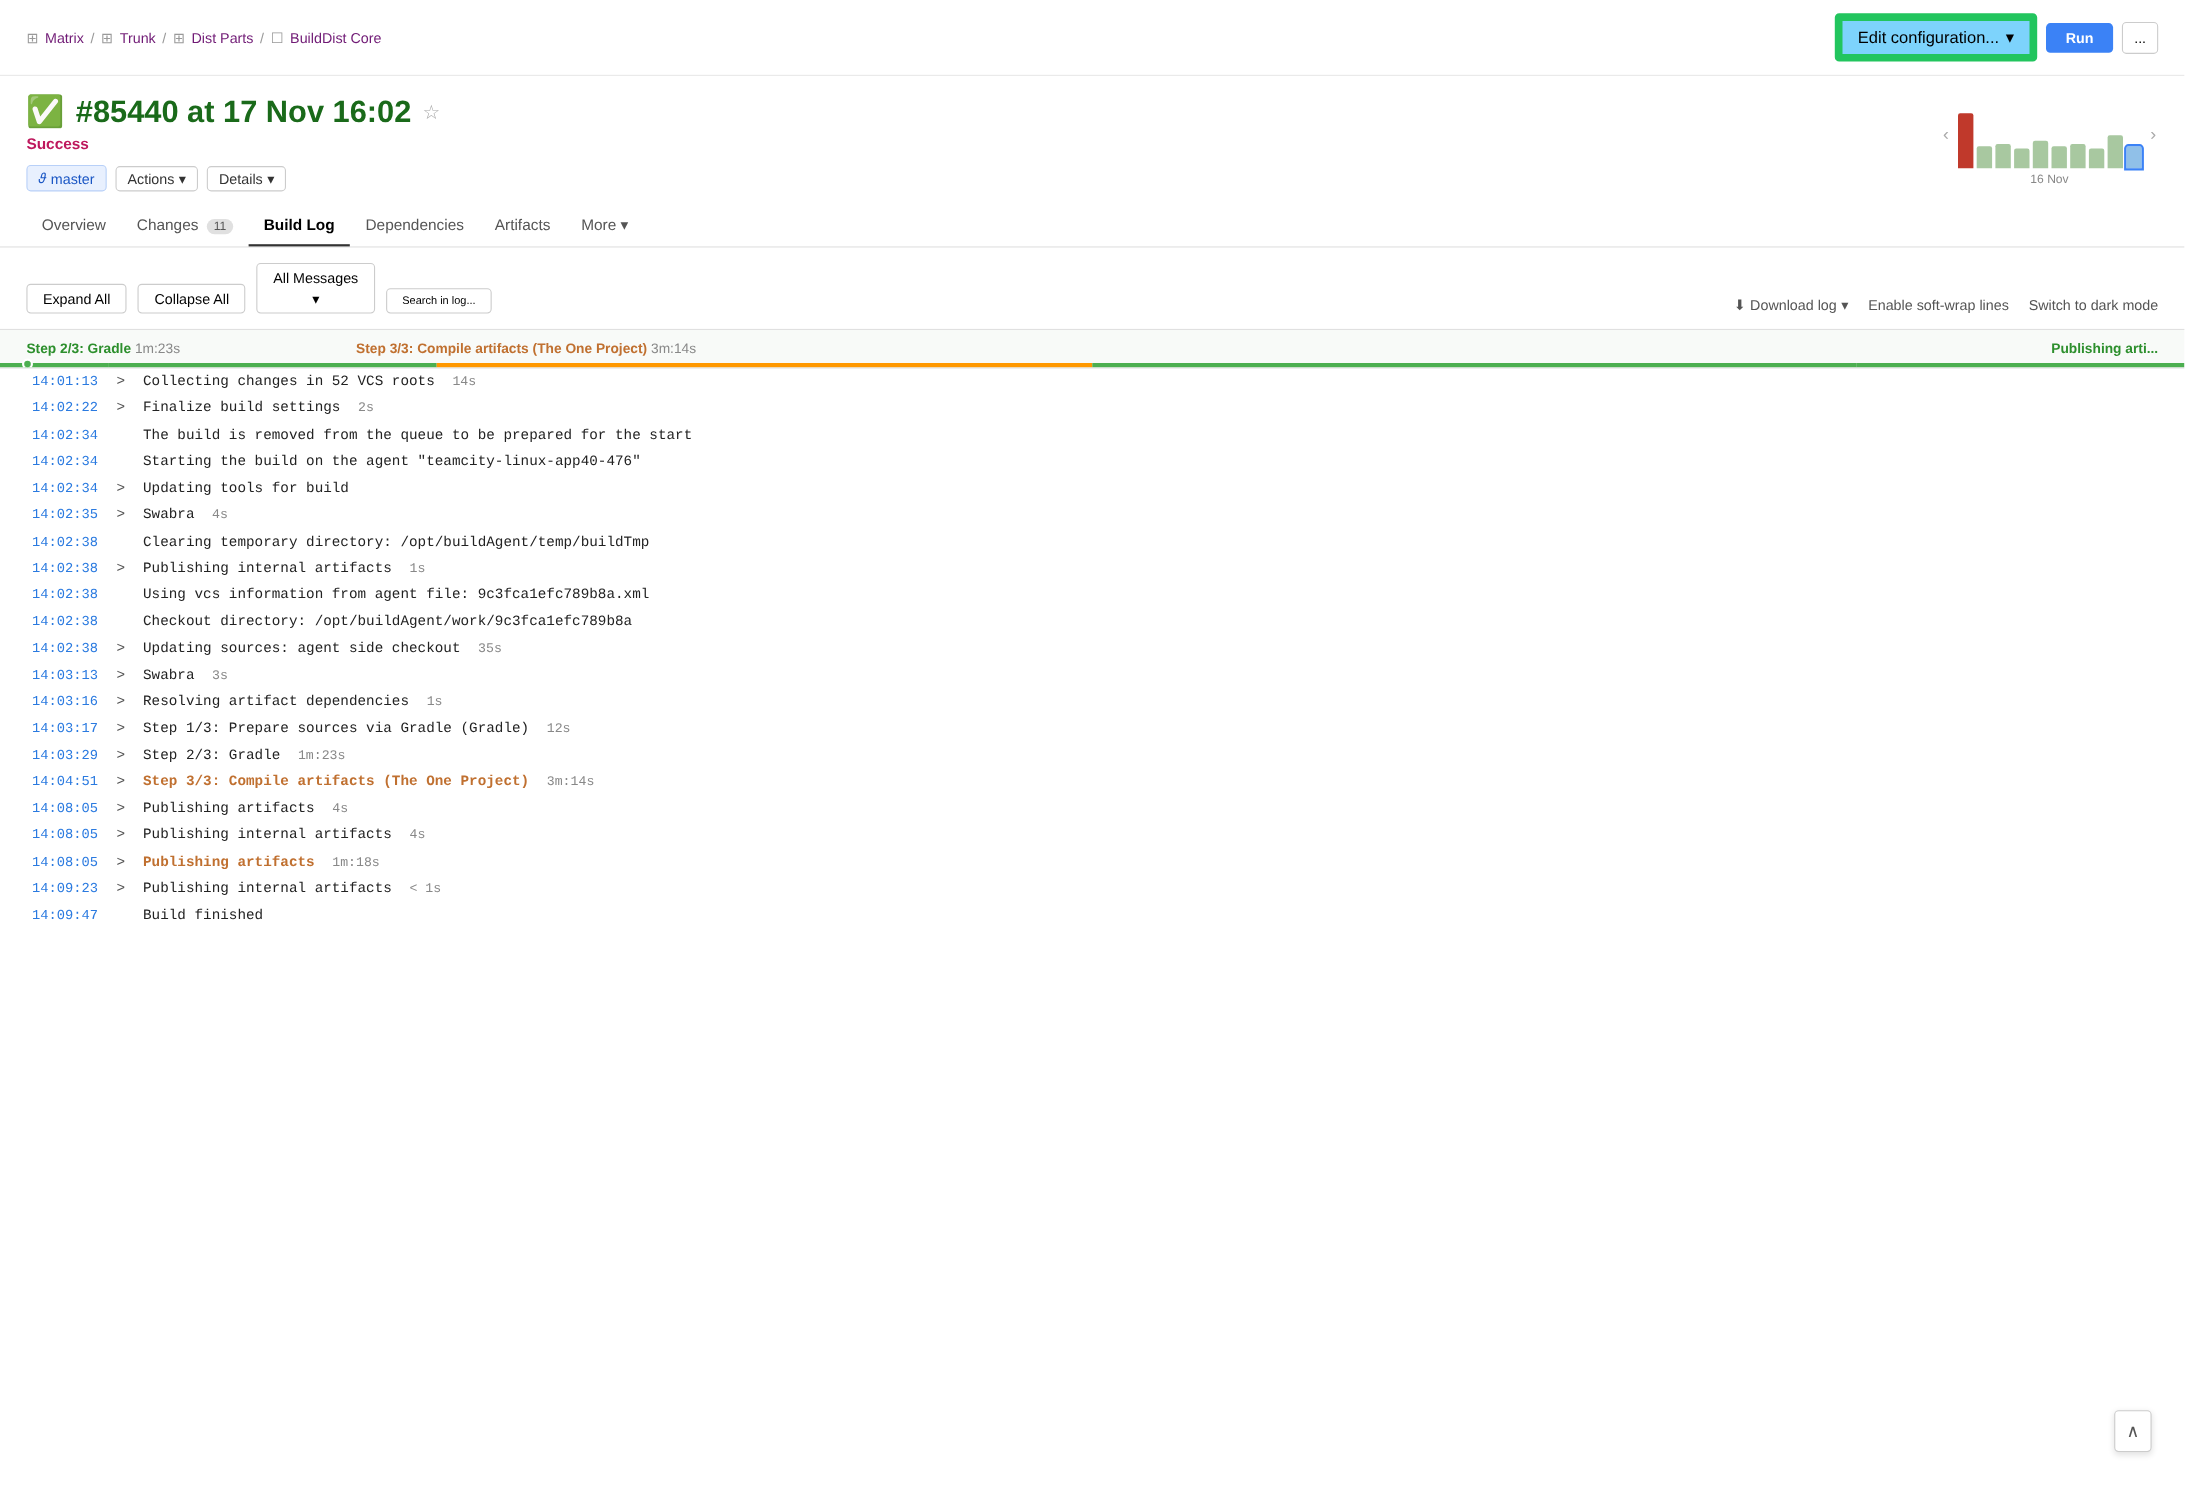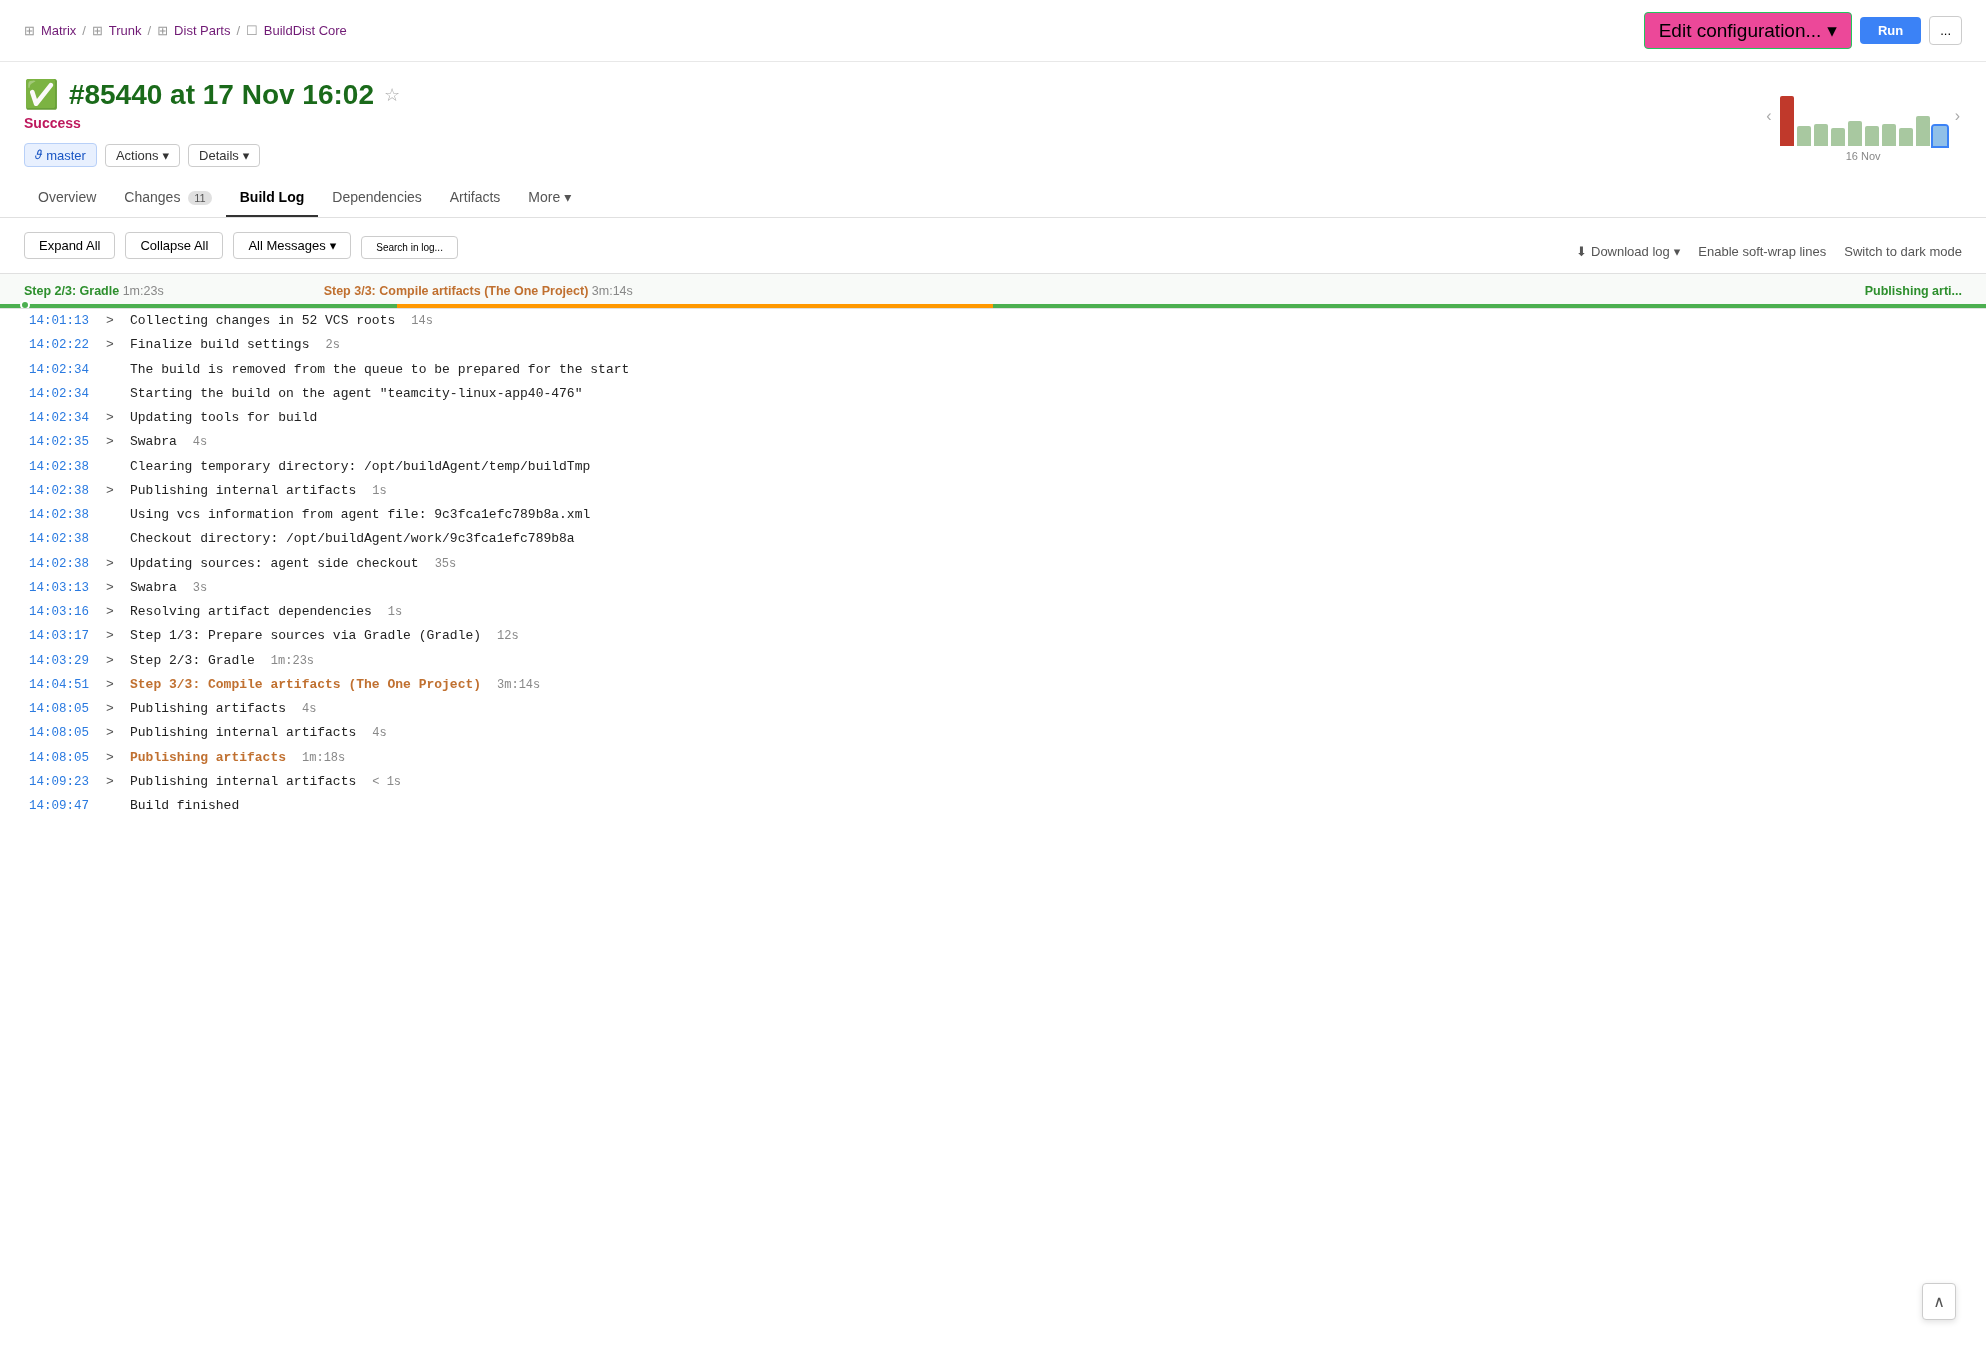--- a/index.html
+++ b/index.html
@@ -3,21 +3,21 @@
   <meta charset="utf-8">
   <style>
     * { box-sizing: border-box; margin: 0; padding: 0; }
     body { font-family: -apple-system, BlinkMacSystemFont, 'Segoe UI', sans-serif; background: #fff; color: #333; font-size: 14px; }
 
     .top-bar { display: flex; align-items: center; justify-content: space-between; padding: 12px 24px; border-bottom: 1px solid #e8e8e8; }
     .breadcrumb { display: flex; align-items: center; gap: 6px; font-size: 13px; color: #555; }
     .breadcrumb a { color: #701a75; text-decoration: none; }
     .breadcrumb span { color: #999; }
     .top-actions { display: flex; align-items: center; gap: 8px; }
-    .btn-edit-config { background: #ec4899; border: 1px solid #22c55e; border-radius: 4px; padding: 6px 14px; font-size: 19px; cursor: pointer; display: flex; align-items: center; gap: 6px; }
+    .btn-edit-config { background: #7dd3fc; border: 7px solid #22c55e; border-radius: 4px; padding: 6px 14px; font-size: 15px; cursor: pointer; display: flex; align-items: center; gap: 6px; }
     .btn-run { background: #3B82F6; color: #fff; border: none; border-radius: 4px; padding: 6px 18px; font-size: 13px; cursor: pointer; font-weight: 600; }
     .btn-more { background: #fff; border: 1px solid #ccc; border-radius: 4px; padding: 6px 10px; font-size: 13px; cursor: pointer; }
     .build-title { display: flex; align-items: center; gap: 10px; }
     .build-title h1 { font-size: 28px; font-weight: 700; color: #1a6a1a; }
     .check-icon { color: #2d8f2d; font-size: 28px; }
     .star-icon { color: #aaa; font-size: 18px; cursor: pointer; }
     .build-status { color: #be185d; font-size: 14px; font-weight: 600; margin-top: 4px; }
     .build-tags { display: flex; align-items: center; gap: 8px; margin-top: 12px; }
     .tag-master { background: #e8f0fe; border: 1px solid #b8d0f8; border-radius: 4px; padding: 3px 10px; font-size: 13px; color: #1a56c4; display: flex; align-items: center; gap: 4px; cursor: pointer; }
     .tag-btn { background: #fff; border: 1px solid #ccc; border-radius: 4px; padding: 3px 10px; font-size: 13px; color: #333; cursor: pointer; display: flex; align-items: center; gap: 4px; }
@@ -26,21 +26,21 @@
     .chart-label { font-size: 11px; color: #888; margin-top: 4px; text-align: center; }
     .chart-arrow { font-size: 16px; color: #aaa; cursor: pointer; padding: 2px; }
 
     .tabs { display: flex; align-items: center; border-bottom: 1px solid #e0e0e0; padding: 0 24px; margin-top: 12px; }
     .tab { padding: 10px 14px; font-size: 14px; color: #555; cursor: pointer; border-bottom: 2px solid transparent; text-decoration: none; }
     .tab.active { color: #000; font-weight: 600; border-bottom: 2px solid #333; }
     .tab-badge { background: #e0e0e0; border-radius: 10px; padding: 1px 6px; font-size: 11px; color: #555; margin-left: 4px; }
 
     .log-toolbar { display: flex; align-items: flex-end; gap: 10px; padding: 14px 24px; }
     .btn-toolbar { background: #fff; border: 1px solid #ccc; border-radius: 4px; padding: 5px 14px; font-size: 13px; cursor: pointer; }
-    .btn-toolbar-dropdown { background: #fff; border: 1px solid #ccc; border-radius: 4px; padding: 5px 14px; font-size: 13px; cursor: pointer; display: flex; align-items: center; gap: 4px; }
+    .btn-toolbar-dropdown { background: #fff; border: 1px solid #ccc; border-radius: 4px; padding: 5px 14px; font-size: 13px; cursor: pointer; display: flex; align-items: center; gap: 4px; flex-direction: column; }
     .btn-search { background: #fff; border: 1px solid #ccc; border-radius: 4px; padding: 5px 14px; font-size: 10px; cursor: pointer; }
     .log-right-actions { margin-left: auto; display: flex; align-items: center; gap: 18px; }
     .log-action-link { color: #555; font-size: 13px; cursor: pointer; text-decoration: none; display: flex; align-items: center; gap: 4px; }
 
     .log-content { padding: 0 24px; font-family: 'Menlo', 'Monaco', 'Courier New', monospace; font-size: 13px; line-height: 1.7; }
     .log-line { display: flex; align-items: baseline; gap: 12px; padding: 1px 0; }
     .log-time { color: #2a7ae0; min-width: 70px; font-size: 12.5px; flex-shrink: 0; text-align: center; }
     .log-arrow { color: #555; cursor: pointer; width: 12px; flex-shrink: 0; }
     .log-text { color: #222; white-space: pre; }
     .log-duration { color: #888; font-size: 12px; margin-left: 4px; }

